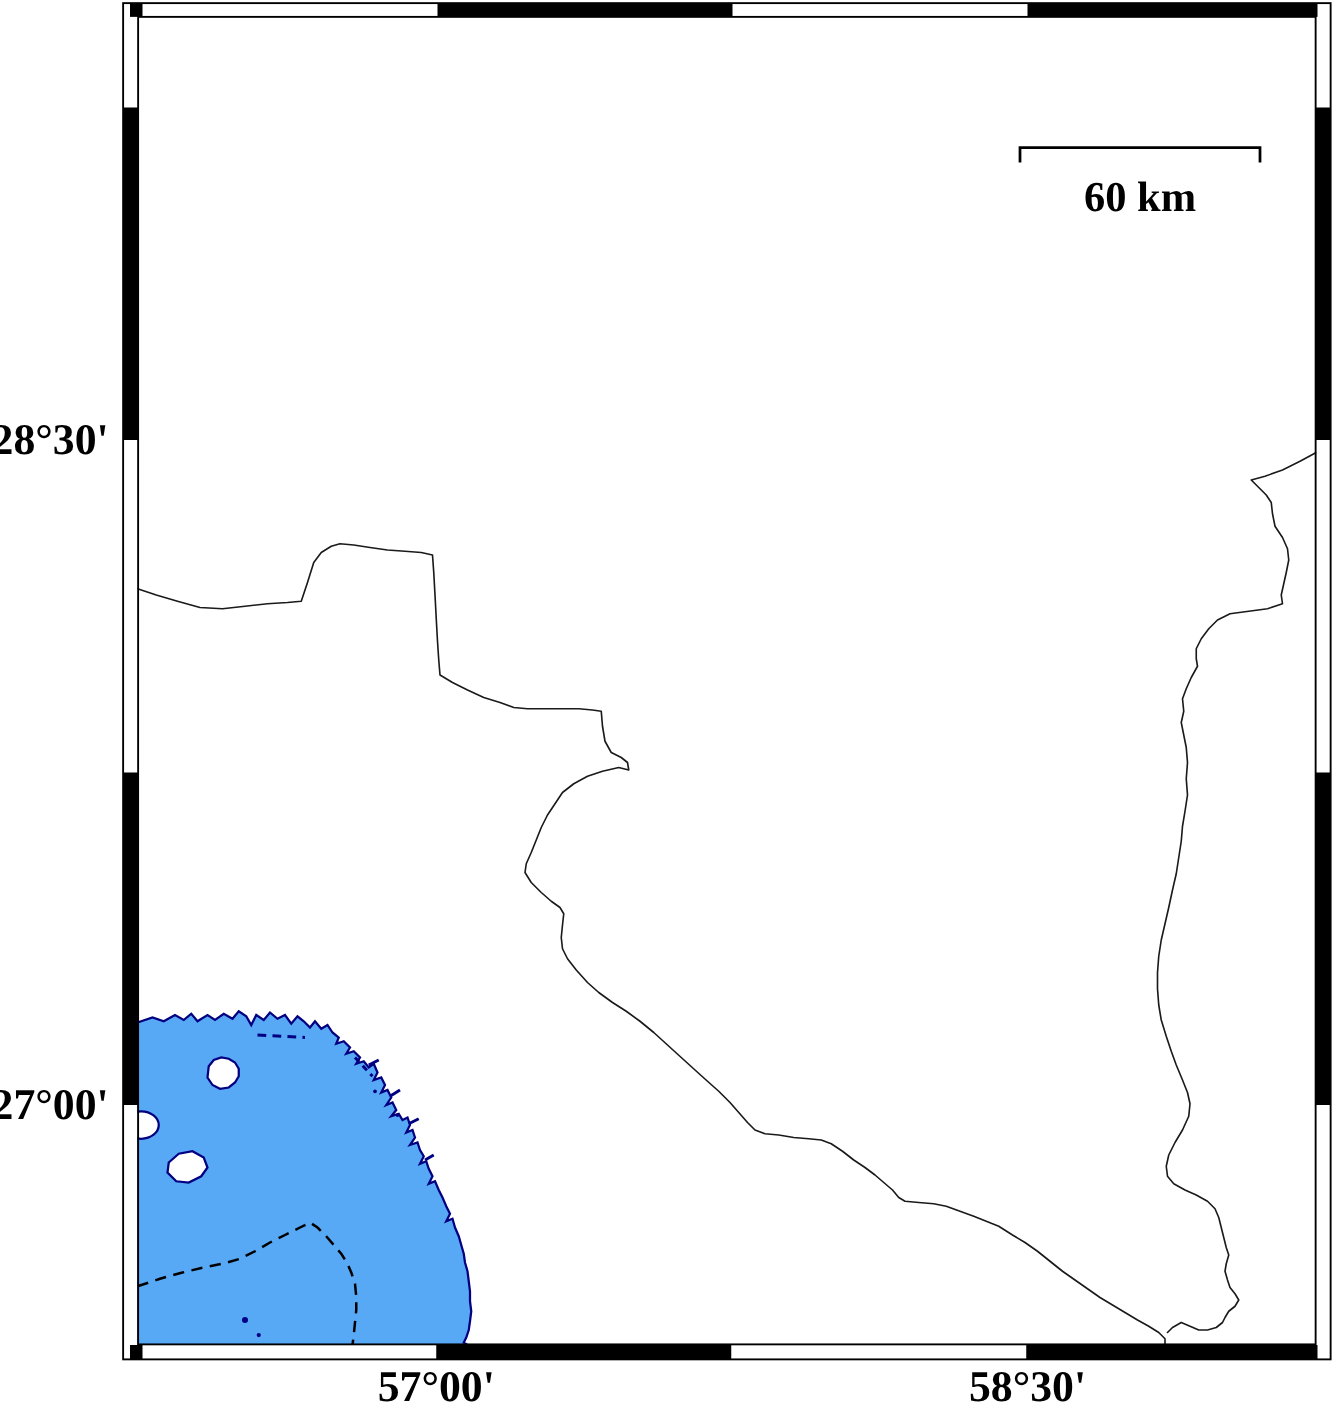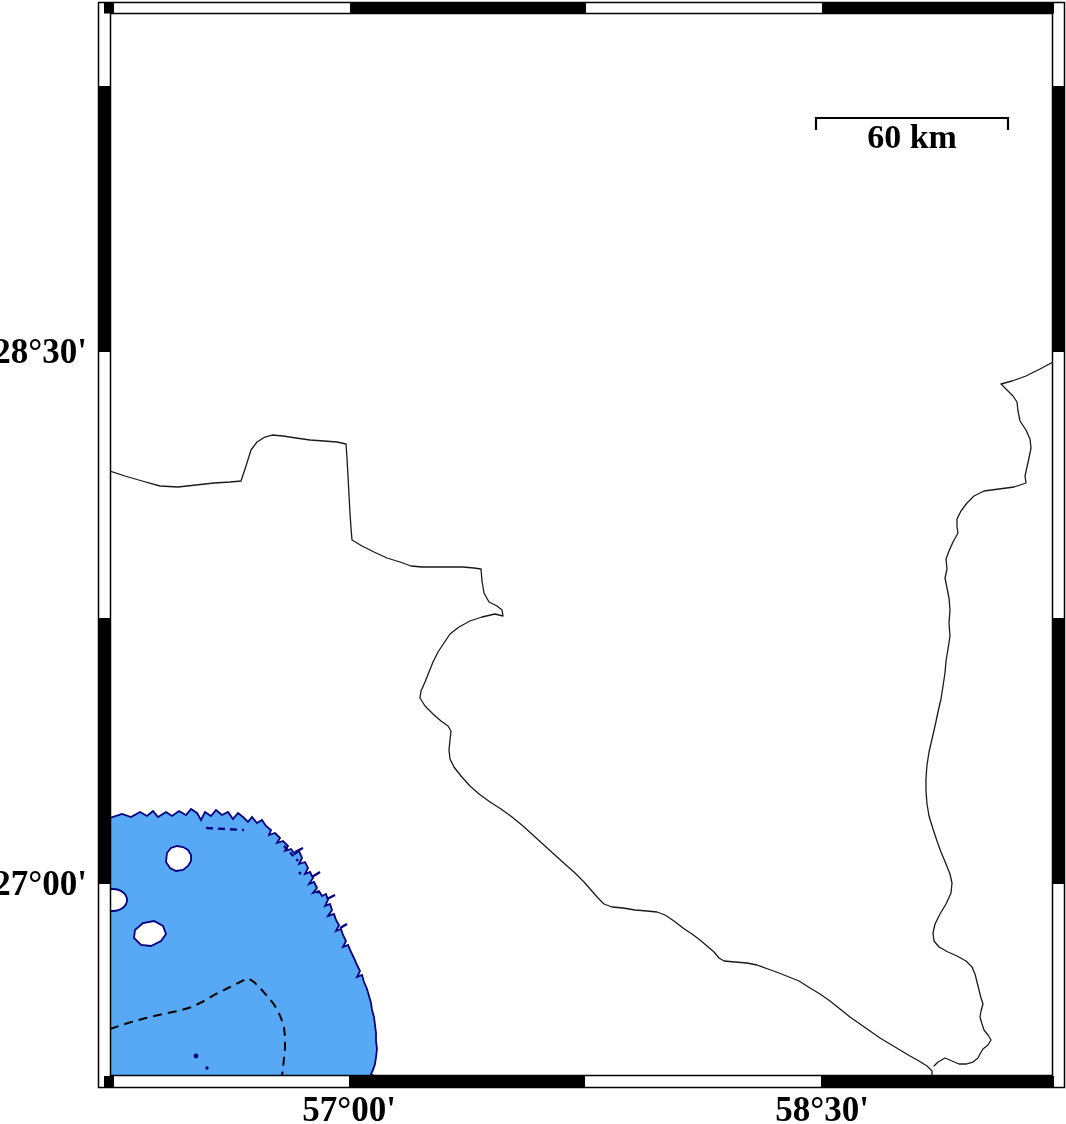--- a/index.html
+++ b/index.html
@@ -127,14 +127,14 @@
       <rect class="tickblack" x="1052.5" y="618" width="12" height="266"></rect>
     </g>
 
     <path class="scalebar" d="M816,130 L816,118 L1008,118 L1008,130"></path>
   </svg>
 
   <div class="label lat" style="right:979px; top:352px;">28°30'</div>
   <div class="label lat" style="right:979px; top:884px;">27°00'</div>
   <div class="label lon" style="left:349px; top:1092px;">57°00'</div>
   <div class="label lon" style="left:822px; top:1092px;">58°30'</div>
-  <div class="label scale-label" style="left:912px; top:120px;">60 km</div>
+  <div class="label scale-label" style="left:912px; top:142px;">60 km</div>
 </div>
 
 </body></html>

